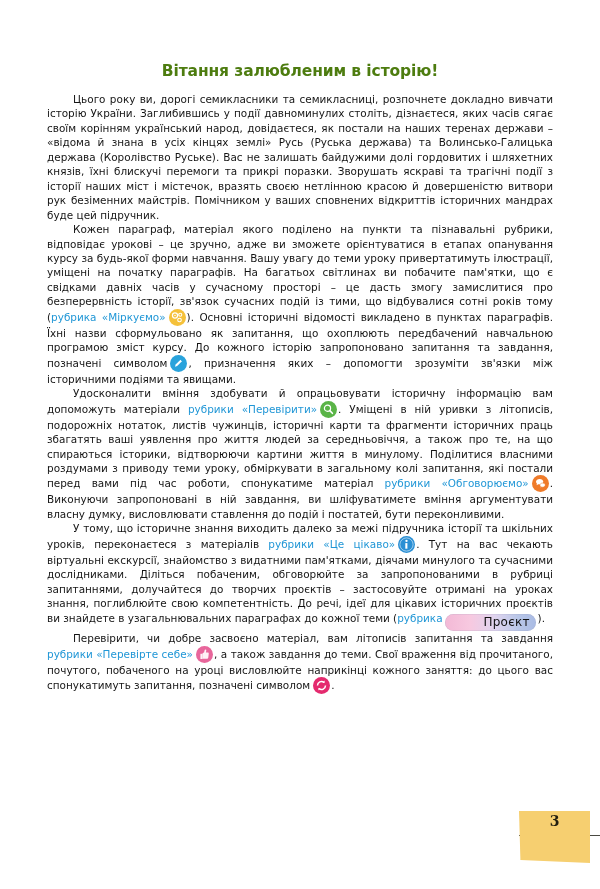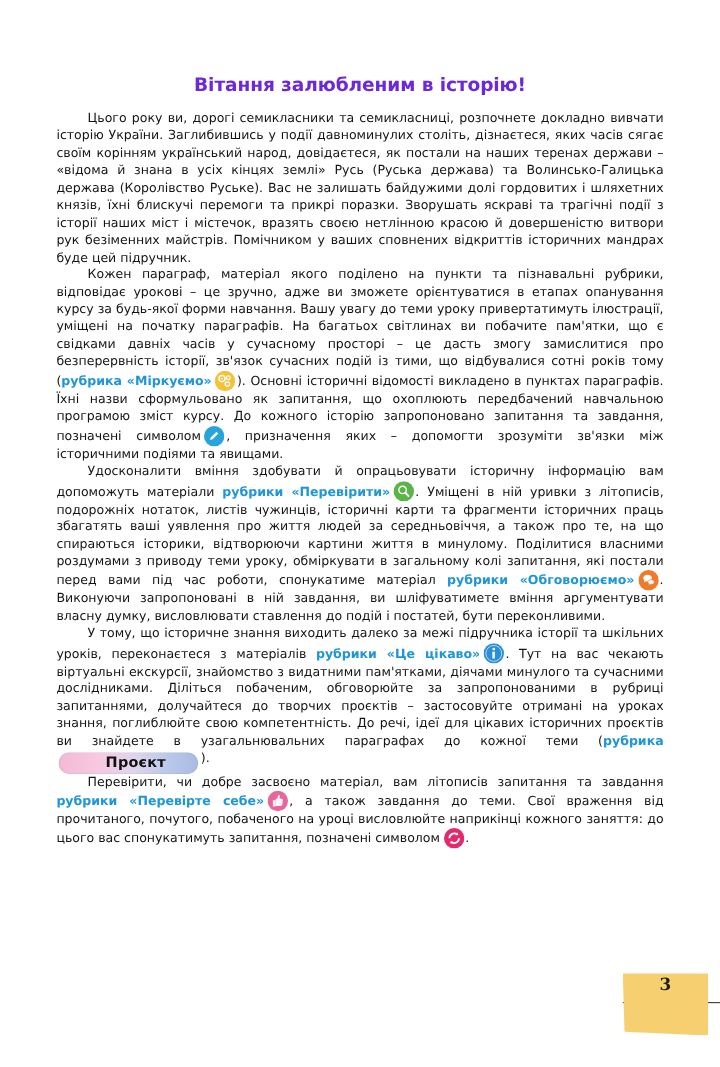--- a/index.html
+++ b/index.html
@@ -23,21 +23,21 @@
   }
   .title {
     position: absolute;
     left: 0;
     top: 52px;
     width: 600px;
     text-align: center;
     font-size: 15.5px;
     font-weight: bold;
     letter-spacing: -0.1px;
-    color: #6d28d9;
+    color: #4d7c0f;
   }
   .content {
     position: absolute;
     left: 47px;
     top: 92px;
     width: 506px;
   }
   p.para {
     margin: 0;
     text-align: justify;
@@ -46,44 +46,44 @@
     line-height: 14.45px;
     color: #141414;
     text-indent: 26px;
     hyphens: manual;
   }
   p.para + p.para {
     margin-top: 0px;
   }
   .rubric {
     color: #1f96d6;
-    font-weight: bold;
+    font-weight: normal;
     white-space: nowrap;
   }
   
   .ico {
     display: inline-block;
     vertical-align: -5px;
     width: 17px;
     height: 17px;
     border-radius: 50%;
     position: relative;
     margin: 0 1px 0 3px;
   }
   .ico svg { display:block; width:100%; height:100%; }
 
   
   .proekt-pill {
     display: inline-block;
     vertical-align: -4px;
-    padding: 1px 27px 2px 13px;
+    padding: 1px 6px 2px 13px;
     margin: 0 2px;
     border-radius: 9px;
     font-size: 12px;
-    font-weight: bold;
+    font-weight: normal;
     color: #111111;
     letter-spacing: 0.2px;
     background: linear-gradient(90deg,#f3b9d6 0%, #f7c9e0 28%, #dfd4ee 55%, #b9c7e8 80%, #a9bbe4 100%);
     box-shadow: inset 0 0 0 0.5px rgba(150,150,180,.35);
   }
 
   .closing {
     position: absolute;
     left: 0;
     top: 738px;

